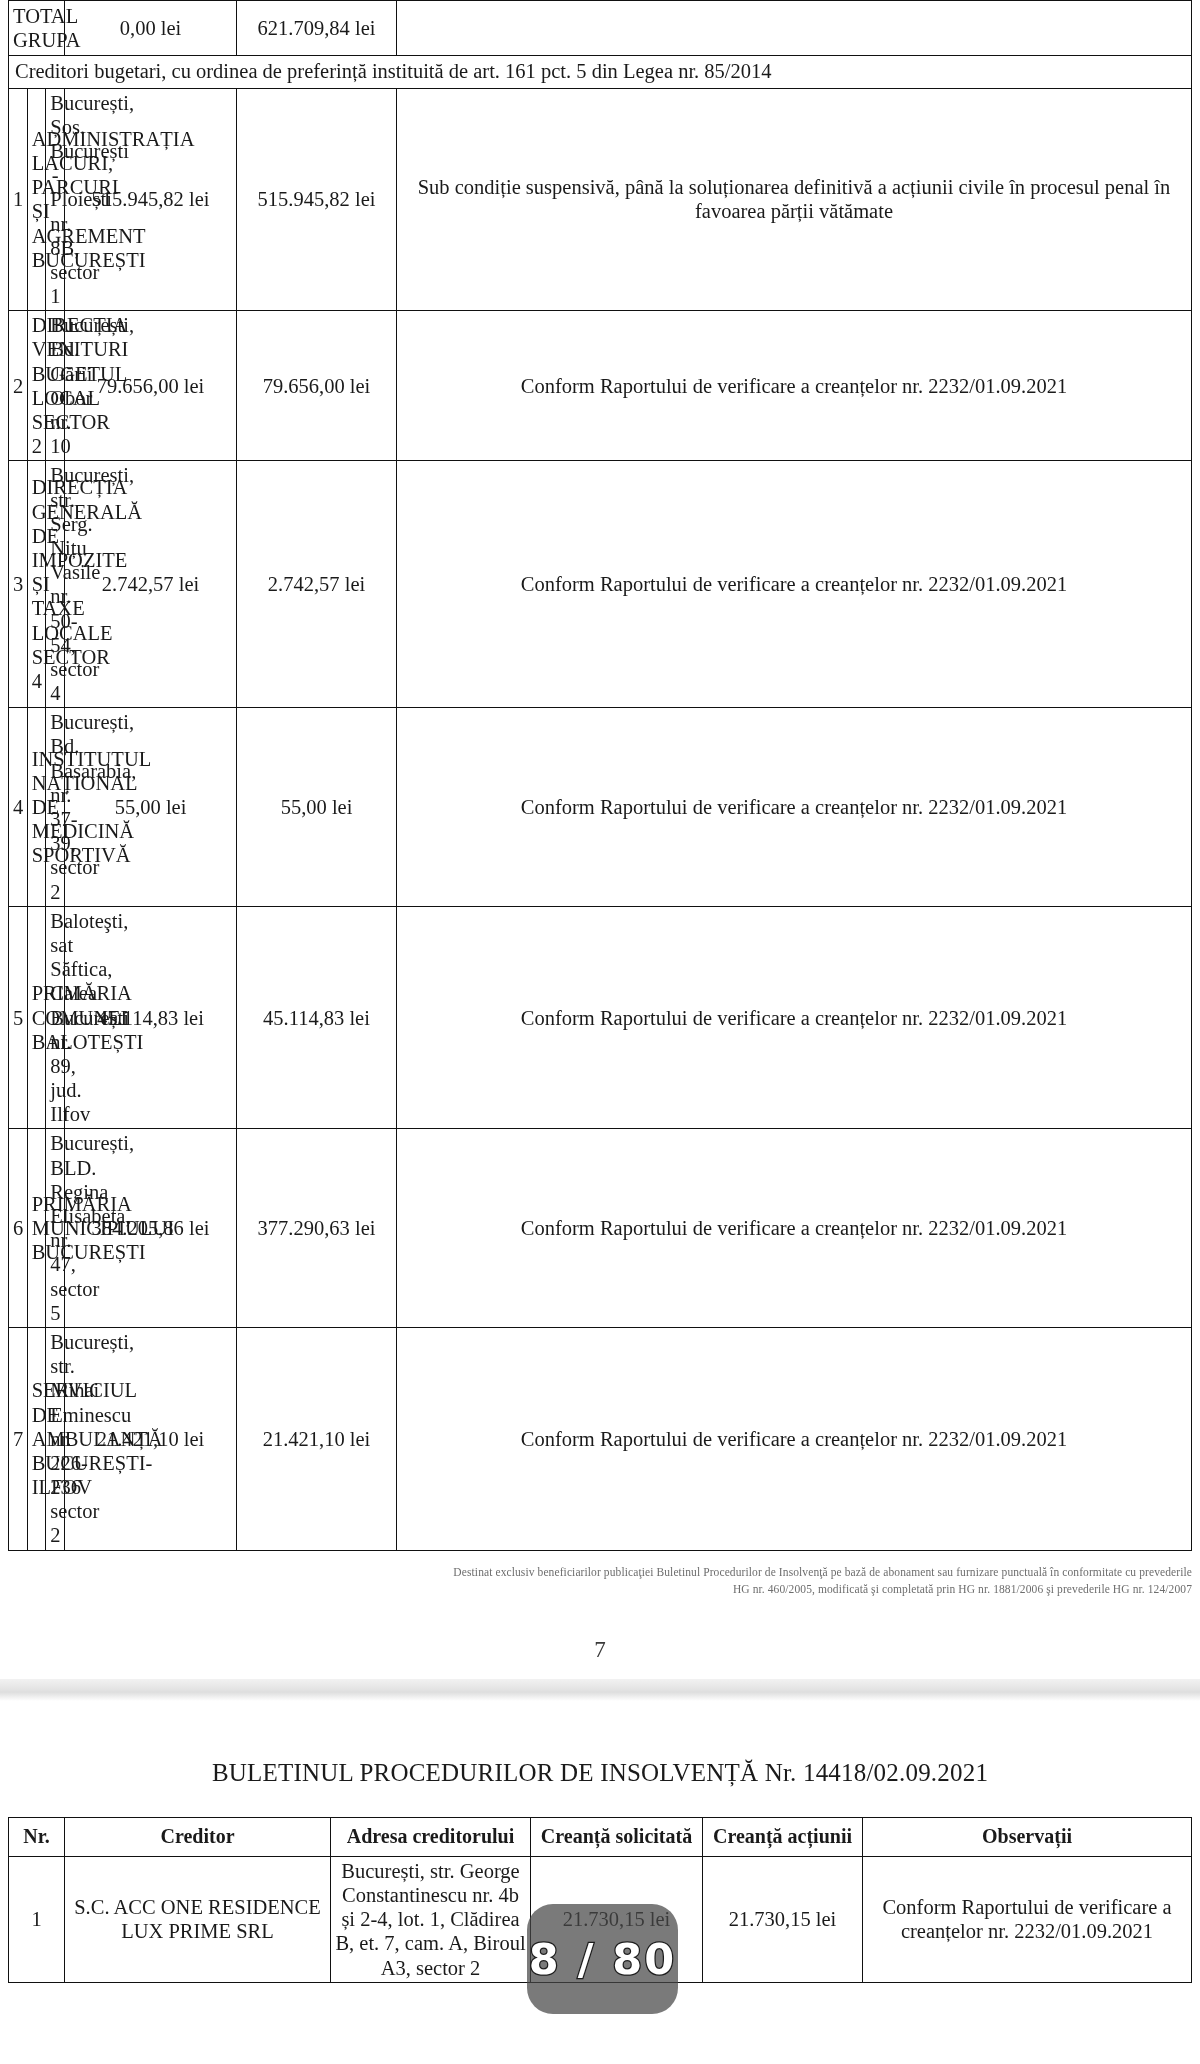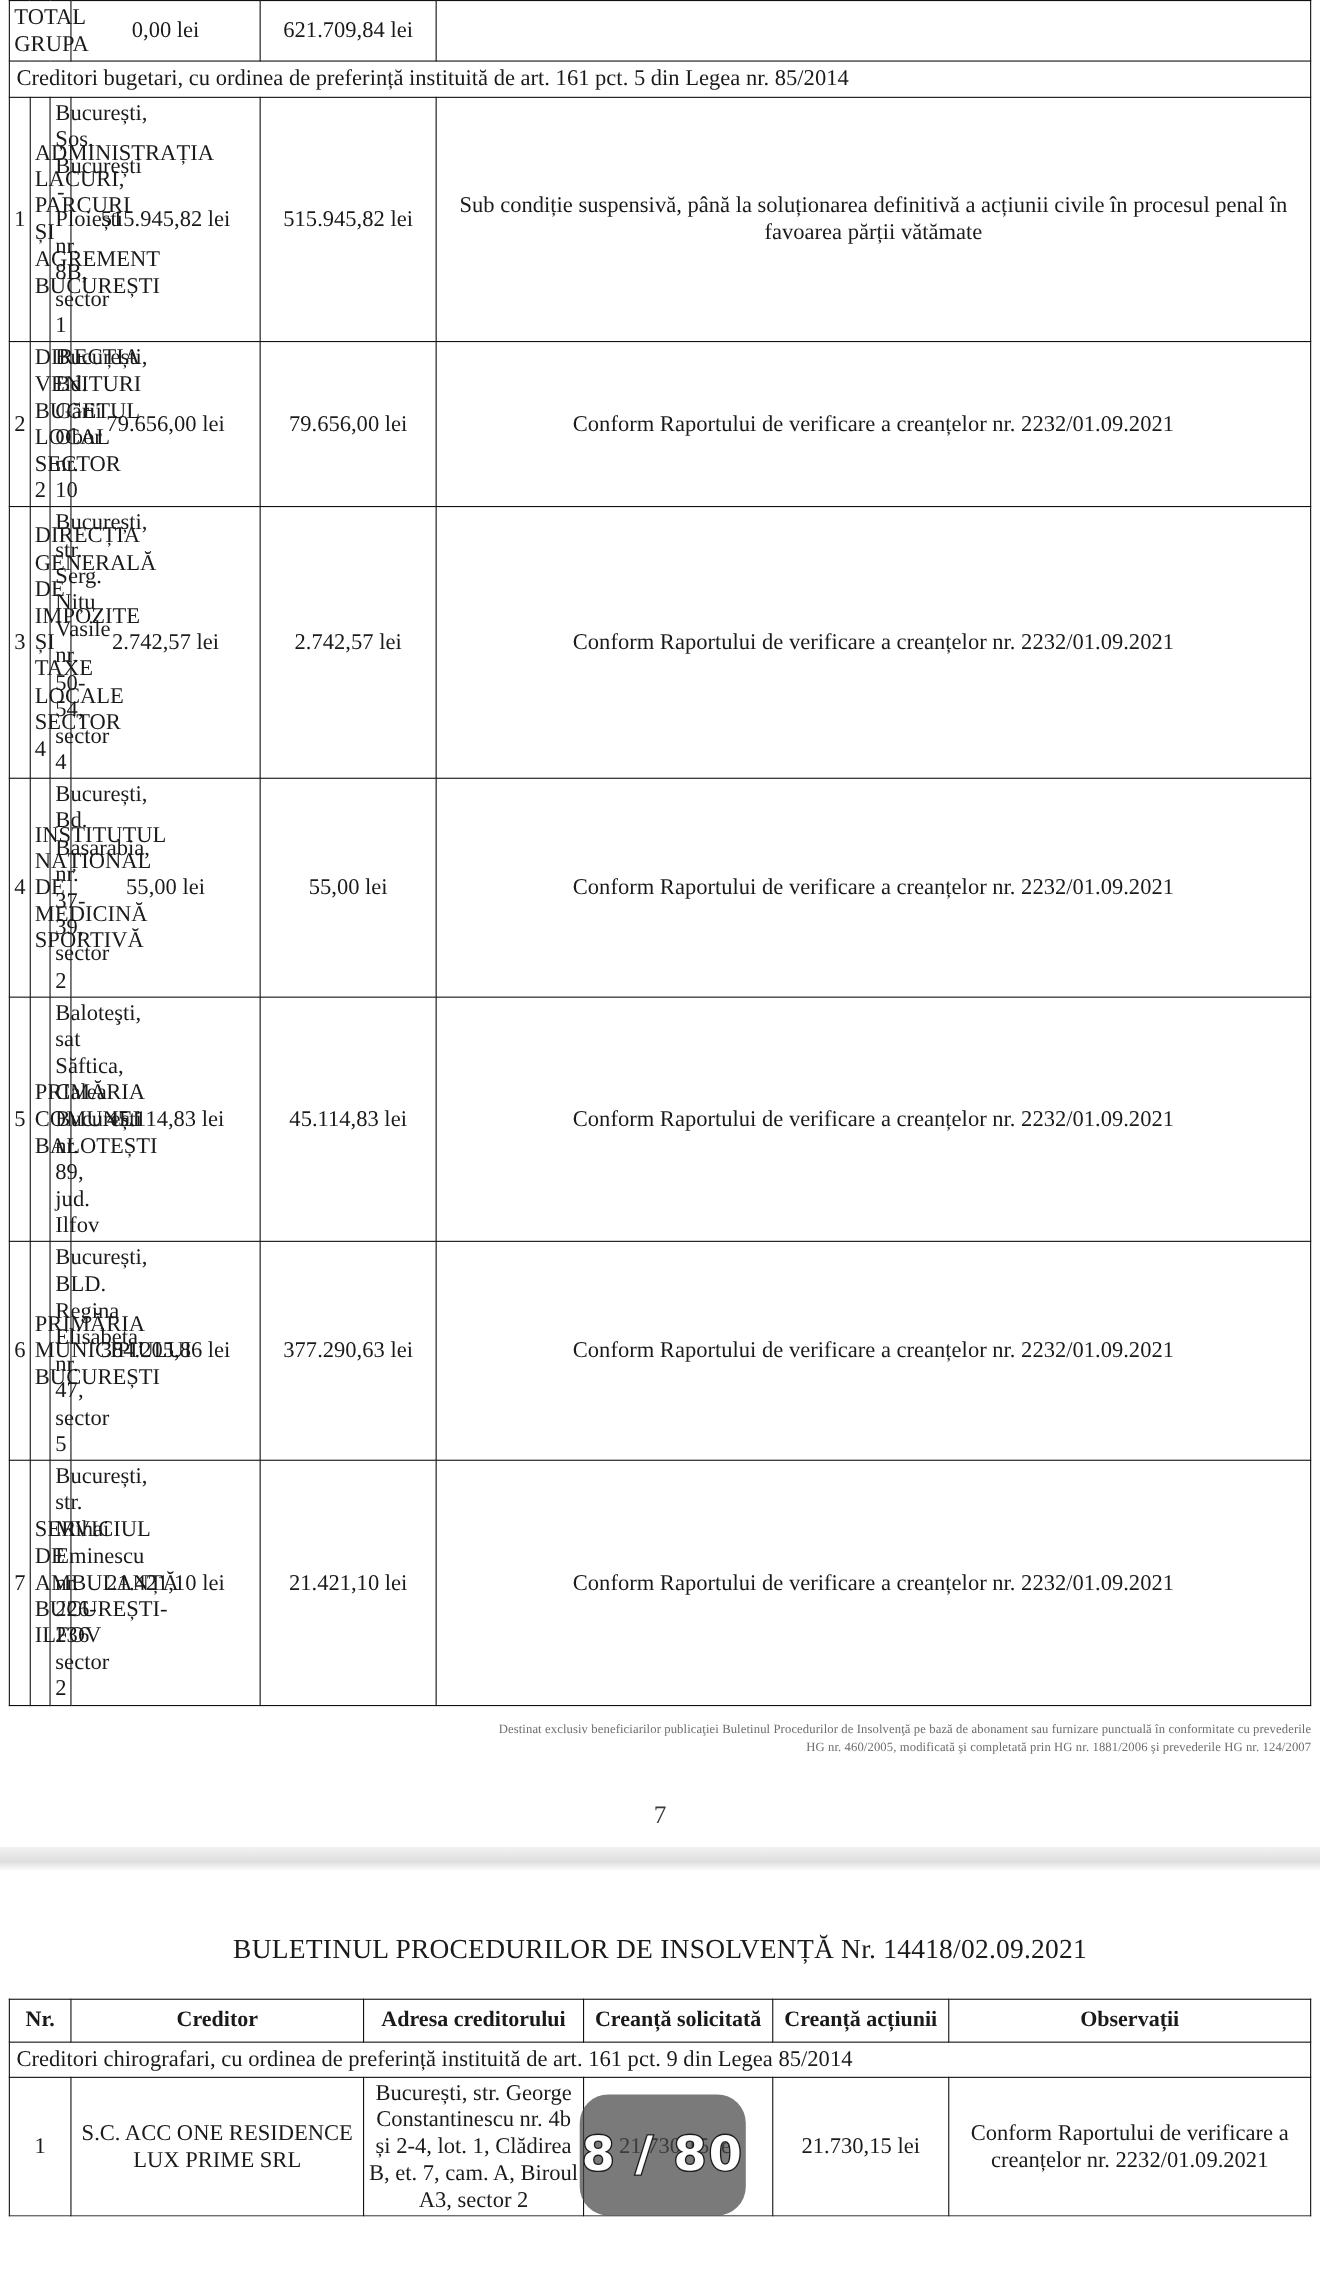--- a/index.html
+++ b/index.html
@@ -221,23 +221,20 @@
     <tbody>
         <tr>
       <th class="nr">Nr.</th>
       <th class="cred">Creditor</th>
       <th class="adr">Adresa creditorului</th>
       <th class="sol">Creanță solicitată</th>
       <th class="acc">Creanță acțiunii</th>
       <th class="obs">Observații</th>
     </tr>
 
-    <tr class="groupnote">
-      <td colspan="6">Creditori chirografari, cu ordinea de preferință instituită de art. 161 pct. 9 din Legea 85/2014</td>
-    </tr>
 
     <tr>
       <td class="nr">1</td>
       <td class="cred">S.C. ACC ONE RESIDENCE LUX PRIME SRL</td>
       <td class="adr">București, str. George Constantinescu nr. 4b și 2-4, lot. 1, Clădirea B, et. 7, cam. A, Biroul A3, sector 2</td>
       <td class="sol amount">21.730,15 lei</td>
       <td class="acc amount">21.730,15 lei</td>
       <td class="obs">Conform Raportului de verificare a creanțelor nr. 2232/01.09.2021</td>
     </tr>
 

